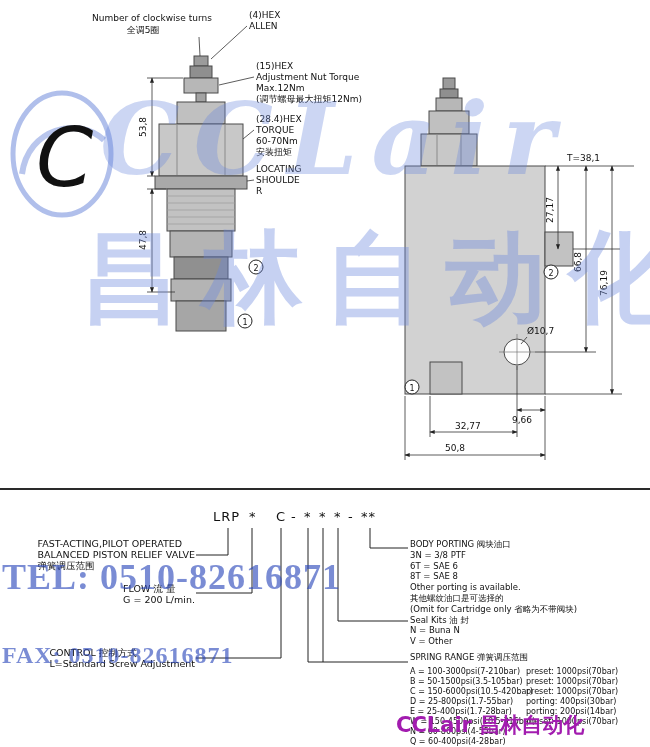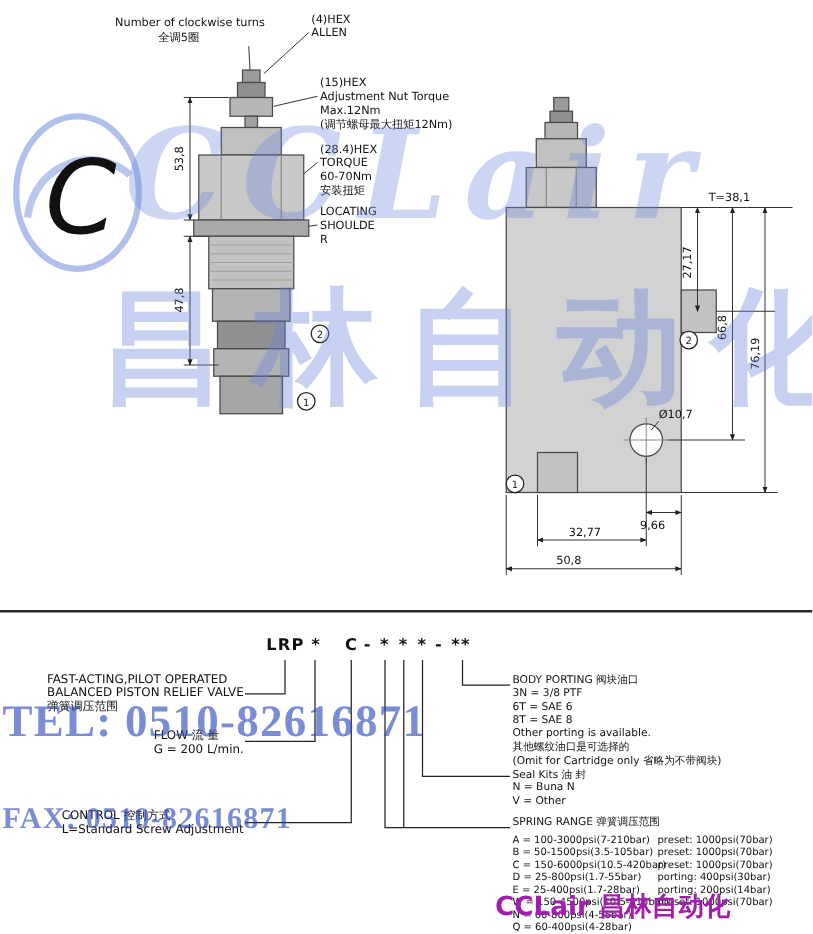--- a/index.html
+++ b/index.html
@@ -3,21 +3,21 @@
 <meta charset="utf-8">
 <style>
   *{margin:0;padding:0;box-sizing:border-box}
   html,body{background:#fff}
   body{width:650px;height:747px;position:relative;overflow:hidden;font-family:"DejaVu Sans",sans-serif;color:#111}
   .page{position:absolute;left:0;top:0;width:650px;height:747px;background:#fff;overflow:hidden}
   .drawing-svg{position:absolute;left:0;top:0;z-index:1}
   .order-svg{position:absolute;left:0;top:490px;z-index:2}
   .separator{position:absolute;left:0;top:488px;width:650px;height:2px;background:#2a2a2a;z-index:2}
   svg text{fill:#111;font-family:"DejaVu Sans",sans-serif}
-  .code-part{position:absolute;top:509px;font-size:13px;font-weight:bold;letter-spacing:1px;z-index:3;white-space:nowrap}
+  .code-part{position:absolute;top:509px;font-size:13px;font-weight:normal;letter-spacing:1px;z-index:3;white-space:nowrap}
   .lblock{position:absolute;text-align:left;font-size:9.5px;line-height:11px;white-space:nowrap;z-index:3}
   .rblock{position:absolute;font-size:8.5px;line-height:10.8px;white-space:nowrap;z-index:3}
   .spring{position:absolute;left:410px;top:652px;font-size:8px;white-space:nowrap;z-index:3}
   .spring-title{font-size:8.5px;margin-bottom:3px}
   .spring-row{position:relative;height:10px;line-height:10px}
   .spring-row .preset{position:absolute;left:116px;top:0}
   
   .wm{position:absolute;left:0;top:0;width:650px;height:747px;pointer-events:none;z-index:5;overflow:hidden}
   .wm-logo{position:absolute;left:8px;top:88px}
   .wm-brand{position:absolute;left:100px;top:80px;font-family:"DejaVu Serif",serif;font-style:italic;font-weight:bold;font-size:100px;letter-spacing:14px;color:rgba(105,135,220,0.34);white-space:nowrap}

